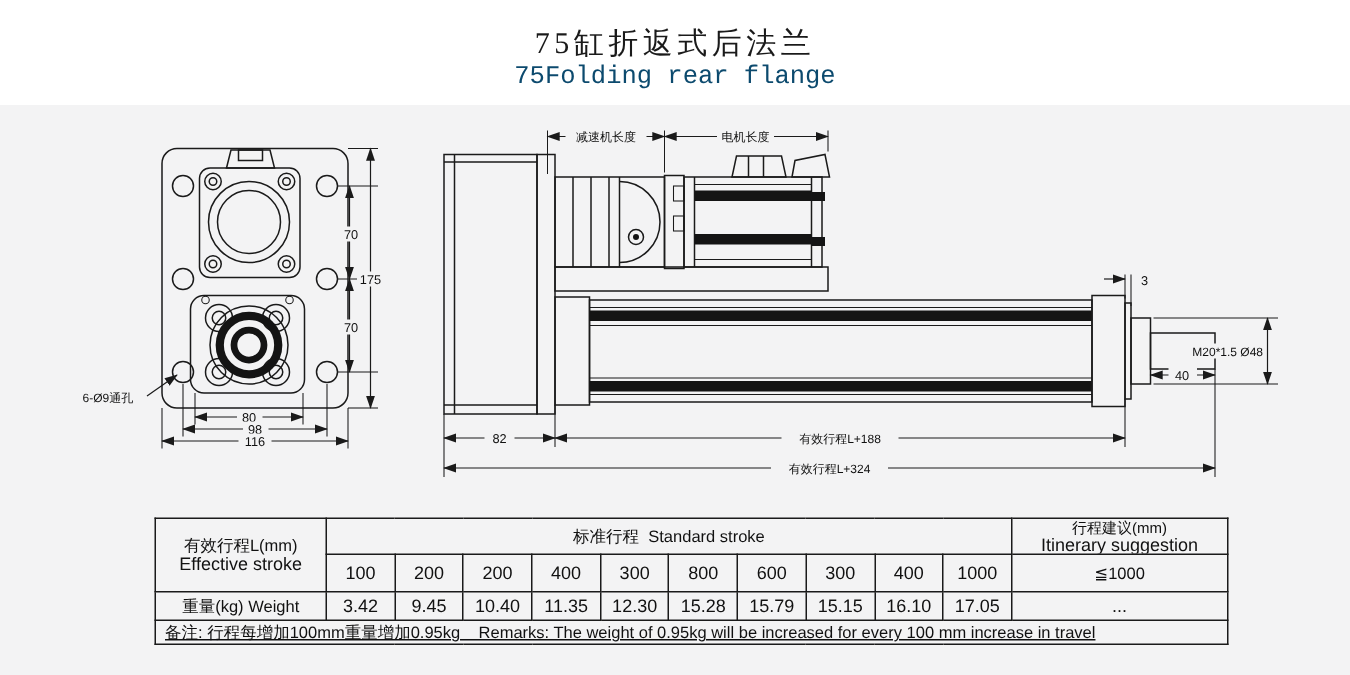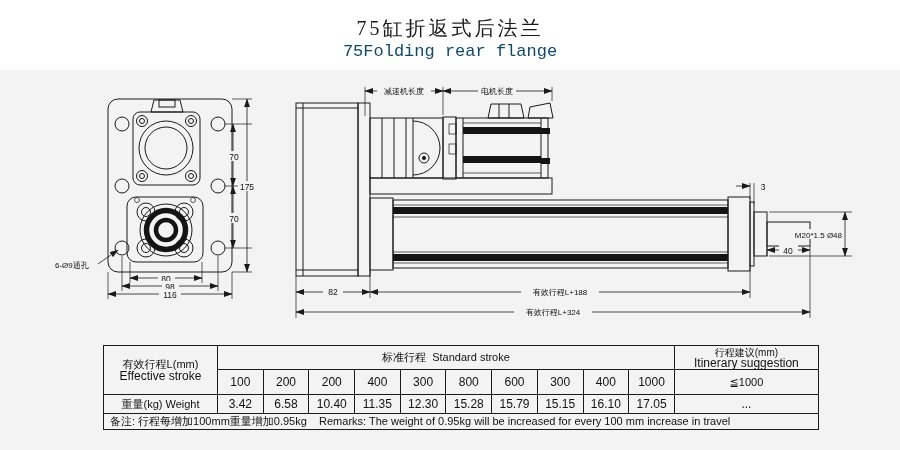--- a/index.html
+++ b/index.html
@@ -27,21 +27,21 @@
     position:absolute;left:103px;top:345px;width:715px;
     border-collapse:collapse;table-layout:fixed;
     font-size:11px;color:#111;background:transparent;
   }
   .spec td{border:1px solid #1a1a1a;text-align:center;padding:0;overflow:hidden;}
   .spec .r1{height:24px;} .spec .r2{height:25px;} .spec .r3{height:19px;} .spec .r4{height:16px;}
   .spec .two-line{line-height:12px;}
   .spec .small{font-size:10px;line-height:11px;}
   .spec .mono{font-family:Liberation Sans, sans-serif;font-size:12px;}
   .spec .pre{white-space:pre;}
-  .spec .remarks{text-align:left;padding-left:6px;white-space:pre;font-size:11px;}
+  .spec .remarks{text-align:left;padding-left:6px;white-space:pre;font-size:11px;text-decoration:underline;}
 </style>
 </head>
 <body>
 
 <div class="page">
 
   <div class="title-strip"></div>
   <div class="title">
     <div class="t-zh">75缸折返式后法兰</div>
     <div class="t-en">75Folding rear flange</div>
@@ -276,21 +276,21 @@
         <td class="mono">800</td>
         <td class="mono">600</td>
         <td class="mono">300</td>
         <td class="mono">400</td>
         <td class="mono">1000</td>
         <td>≦1000</td>
       </tr>
       <tr class="r3">
         <td>重量(kg) Weight</td>
         <td class="mono">3.42</td>
-        <td class="mono">6.58</td>
+        <td class="mono">9.45</td>
         <td class="mono">10.40</td>
         <td class="mono">11.35</td>
         <td class="mono">12.30</td>
         <td class="mono">15.28</td>
         <td class="mono">15.79</td>
         <td class="mono">15.15</td>
         <td class="mono">16.10</td>
         <td class="mono">17.05</td>
         <td class="mono">...</td>
       </tr>

